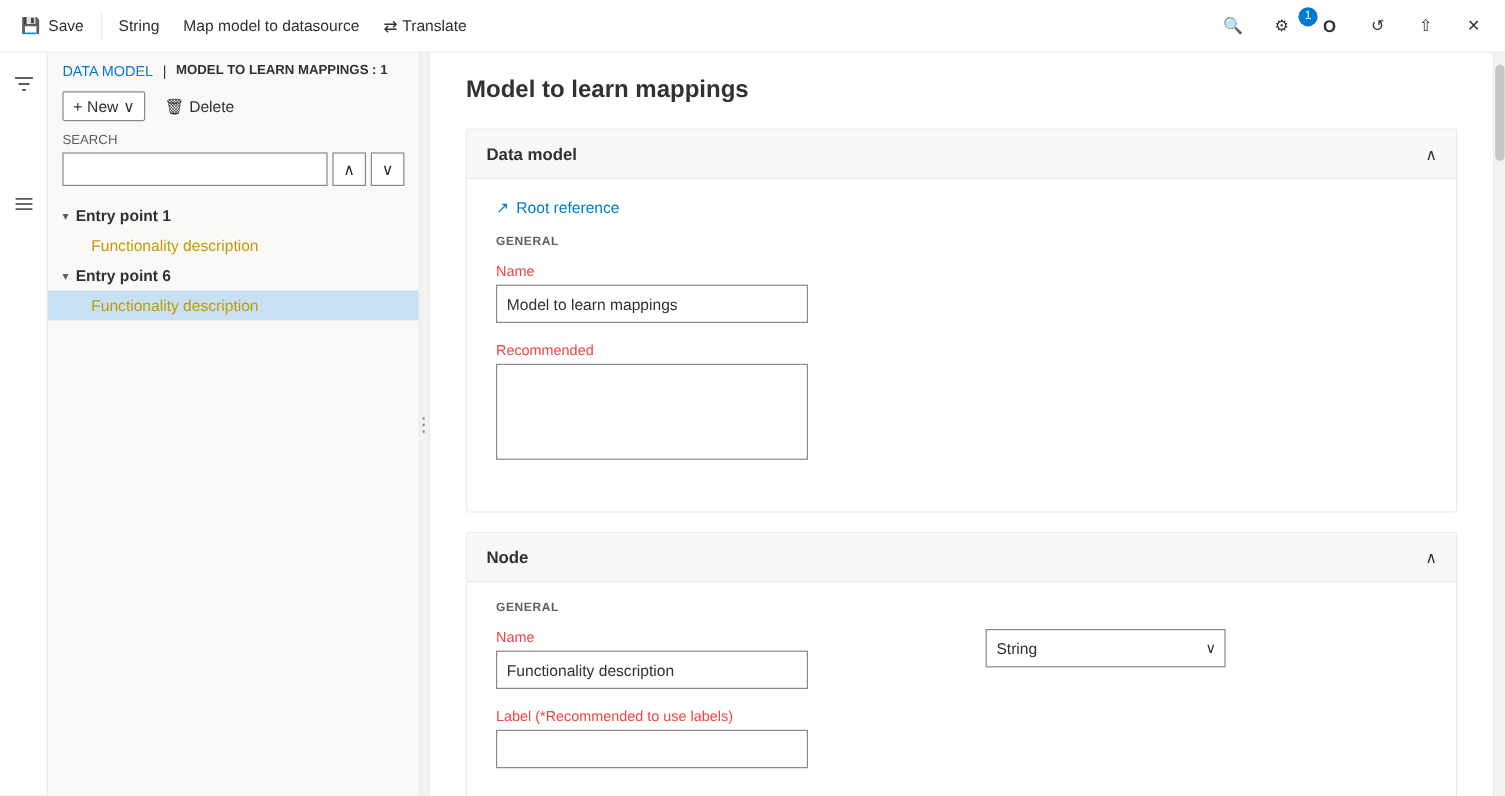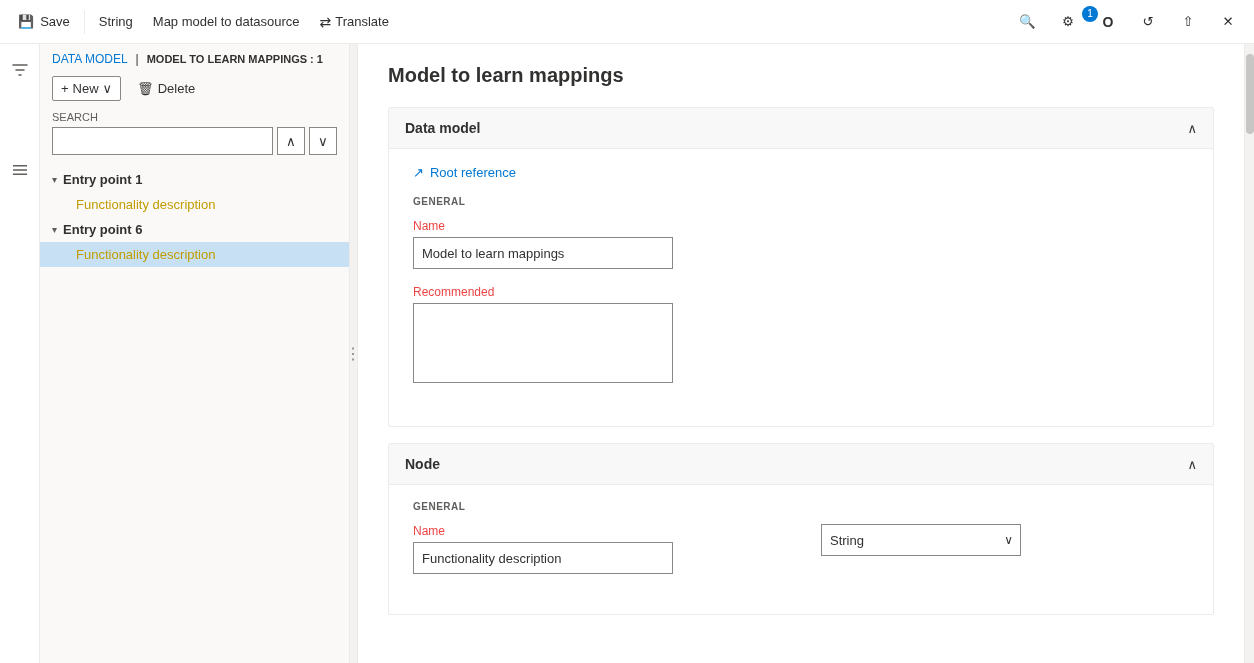--- a/index.html
+++ b/index.html
@@ -385,20 +385,24 @@
         <span>∧</span>
       </div>
       <div class="section-body">
         <div class="node-fields">
 
           <div class="node-col">
             <div class="field-section-label">GENERAL</div>
             <div class="field-group">
               <div class="field-label">Name</div>
               <input class="field-input" type="text" value="Functionality description" style="">
+            </div>
+            <div class="field-group">
+              <div class="field-label">Label (*Recommended to use labels)</div>
+              <input class="field-input" type="text" style="">
             </div>
           </div>
 
           <div class="node-col">
             <div class="field-section-label">&nbsp;</div>
             <div class="field-group">
               <div class="field-select-wrapper">
                 <select class="field-select">
                   <option>String</option>
                   <option>Integer</option>

